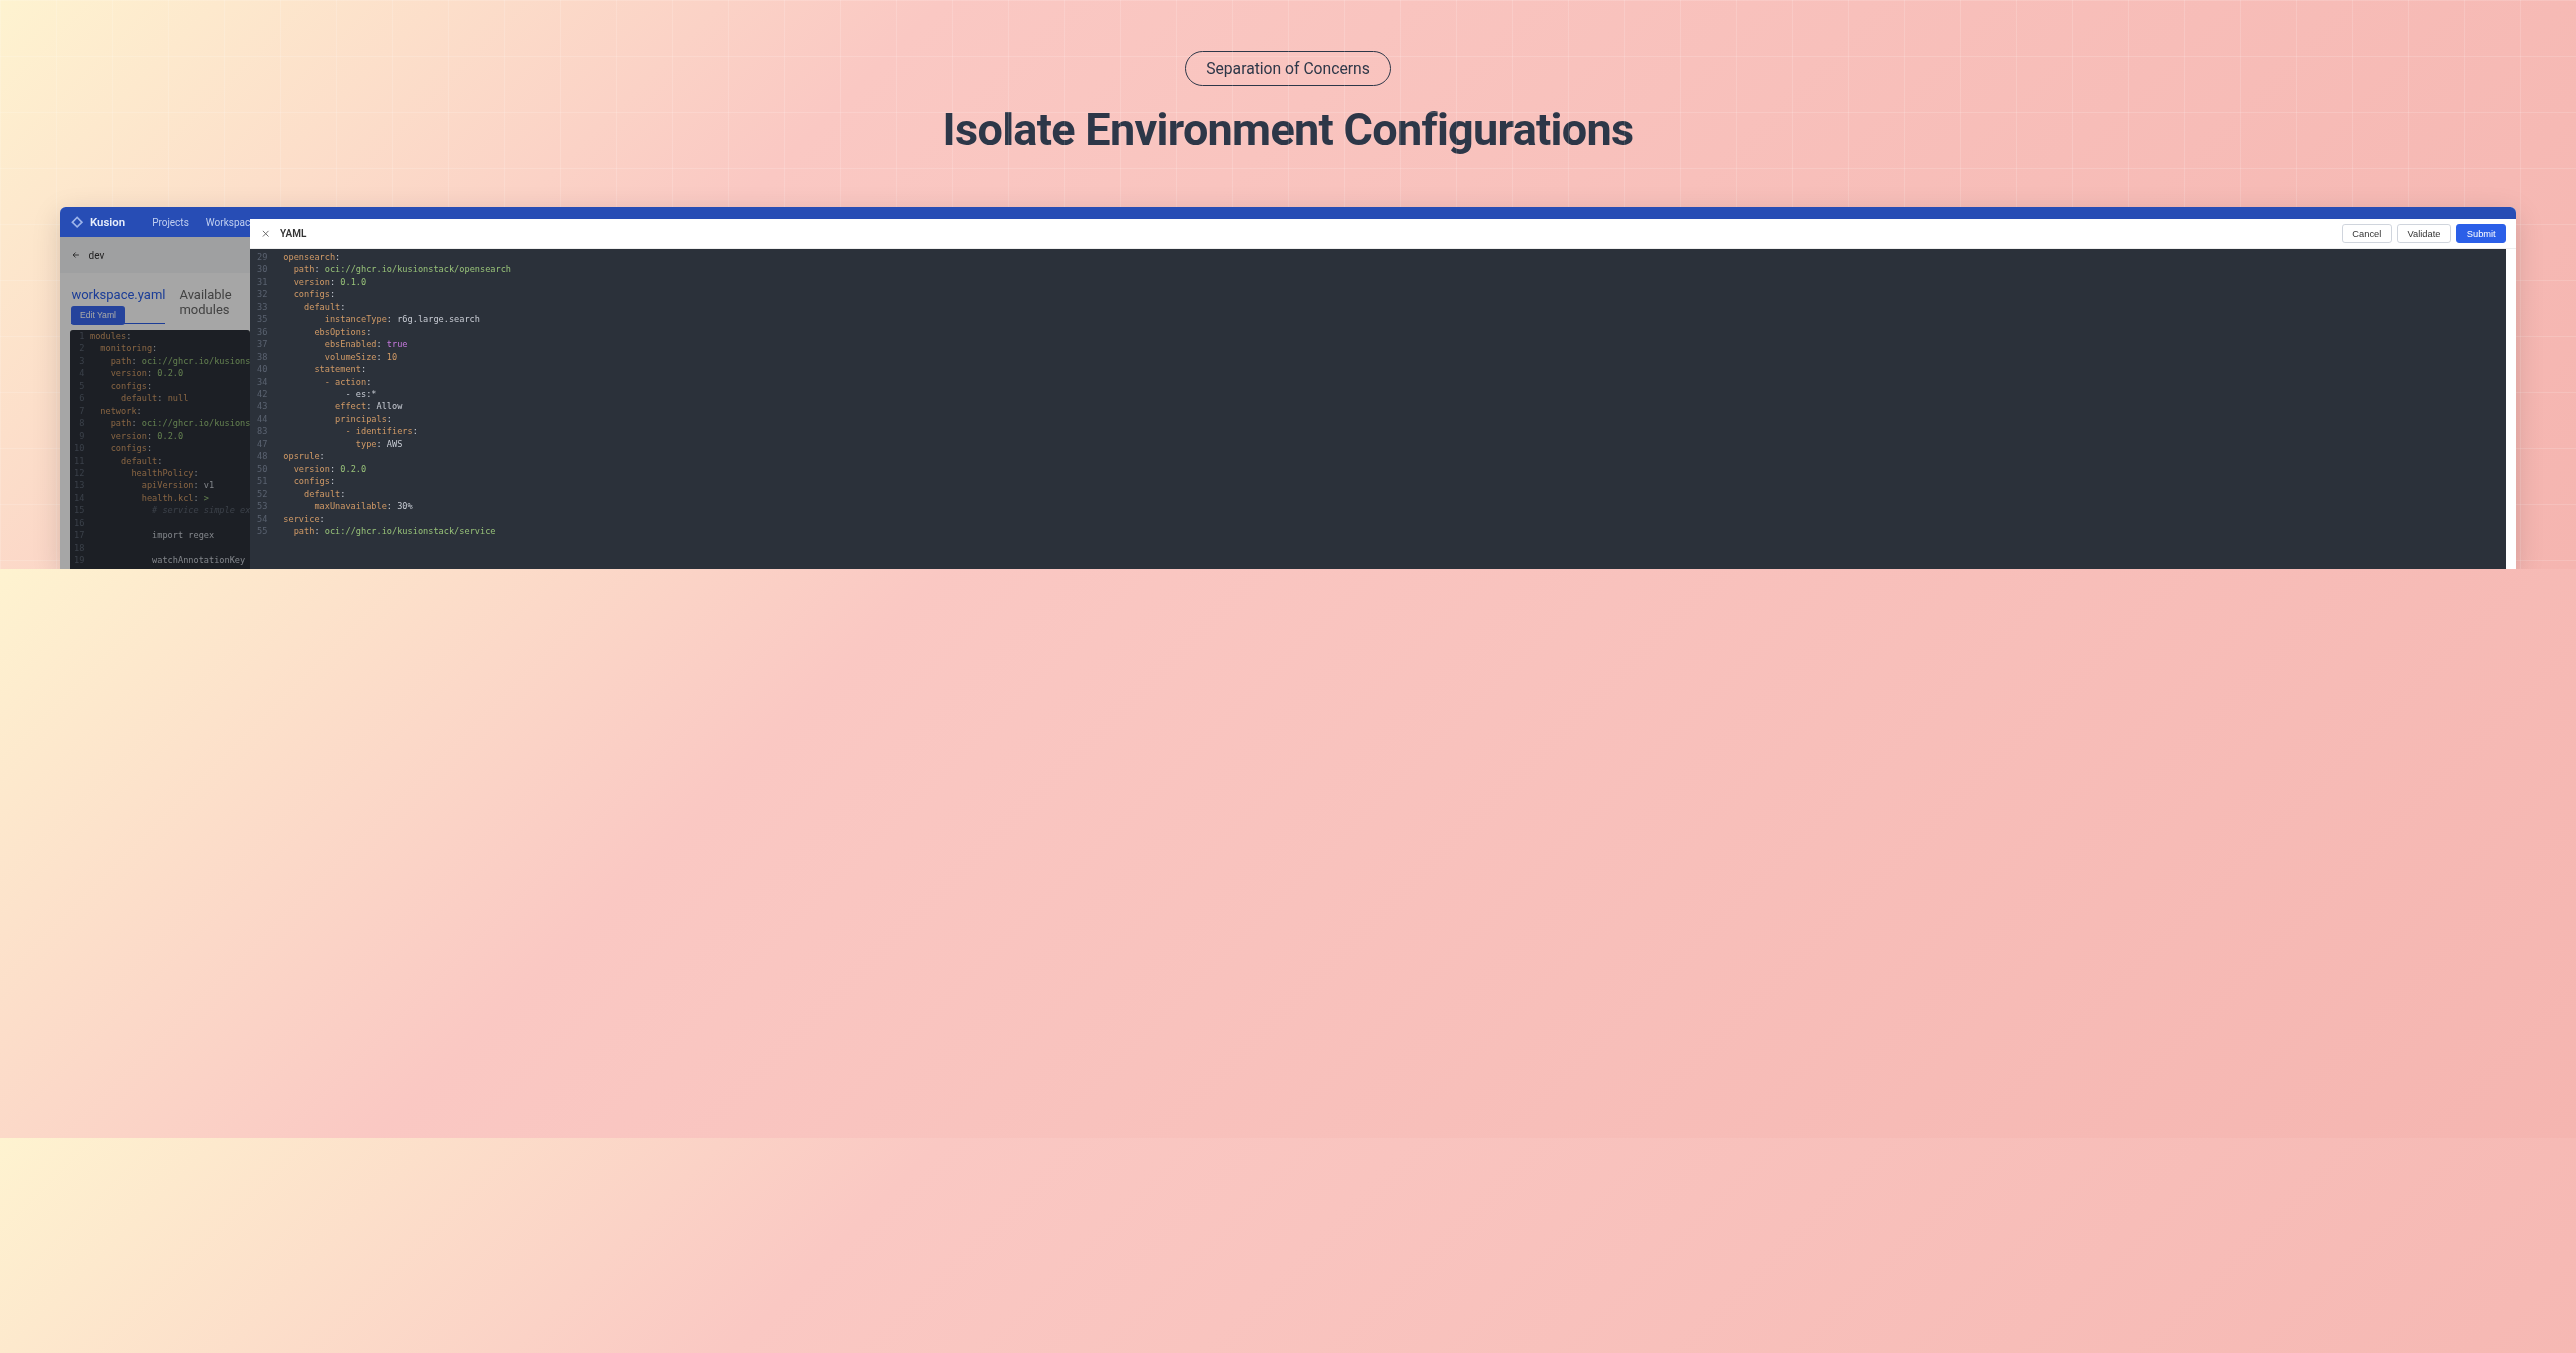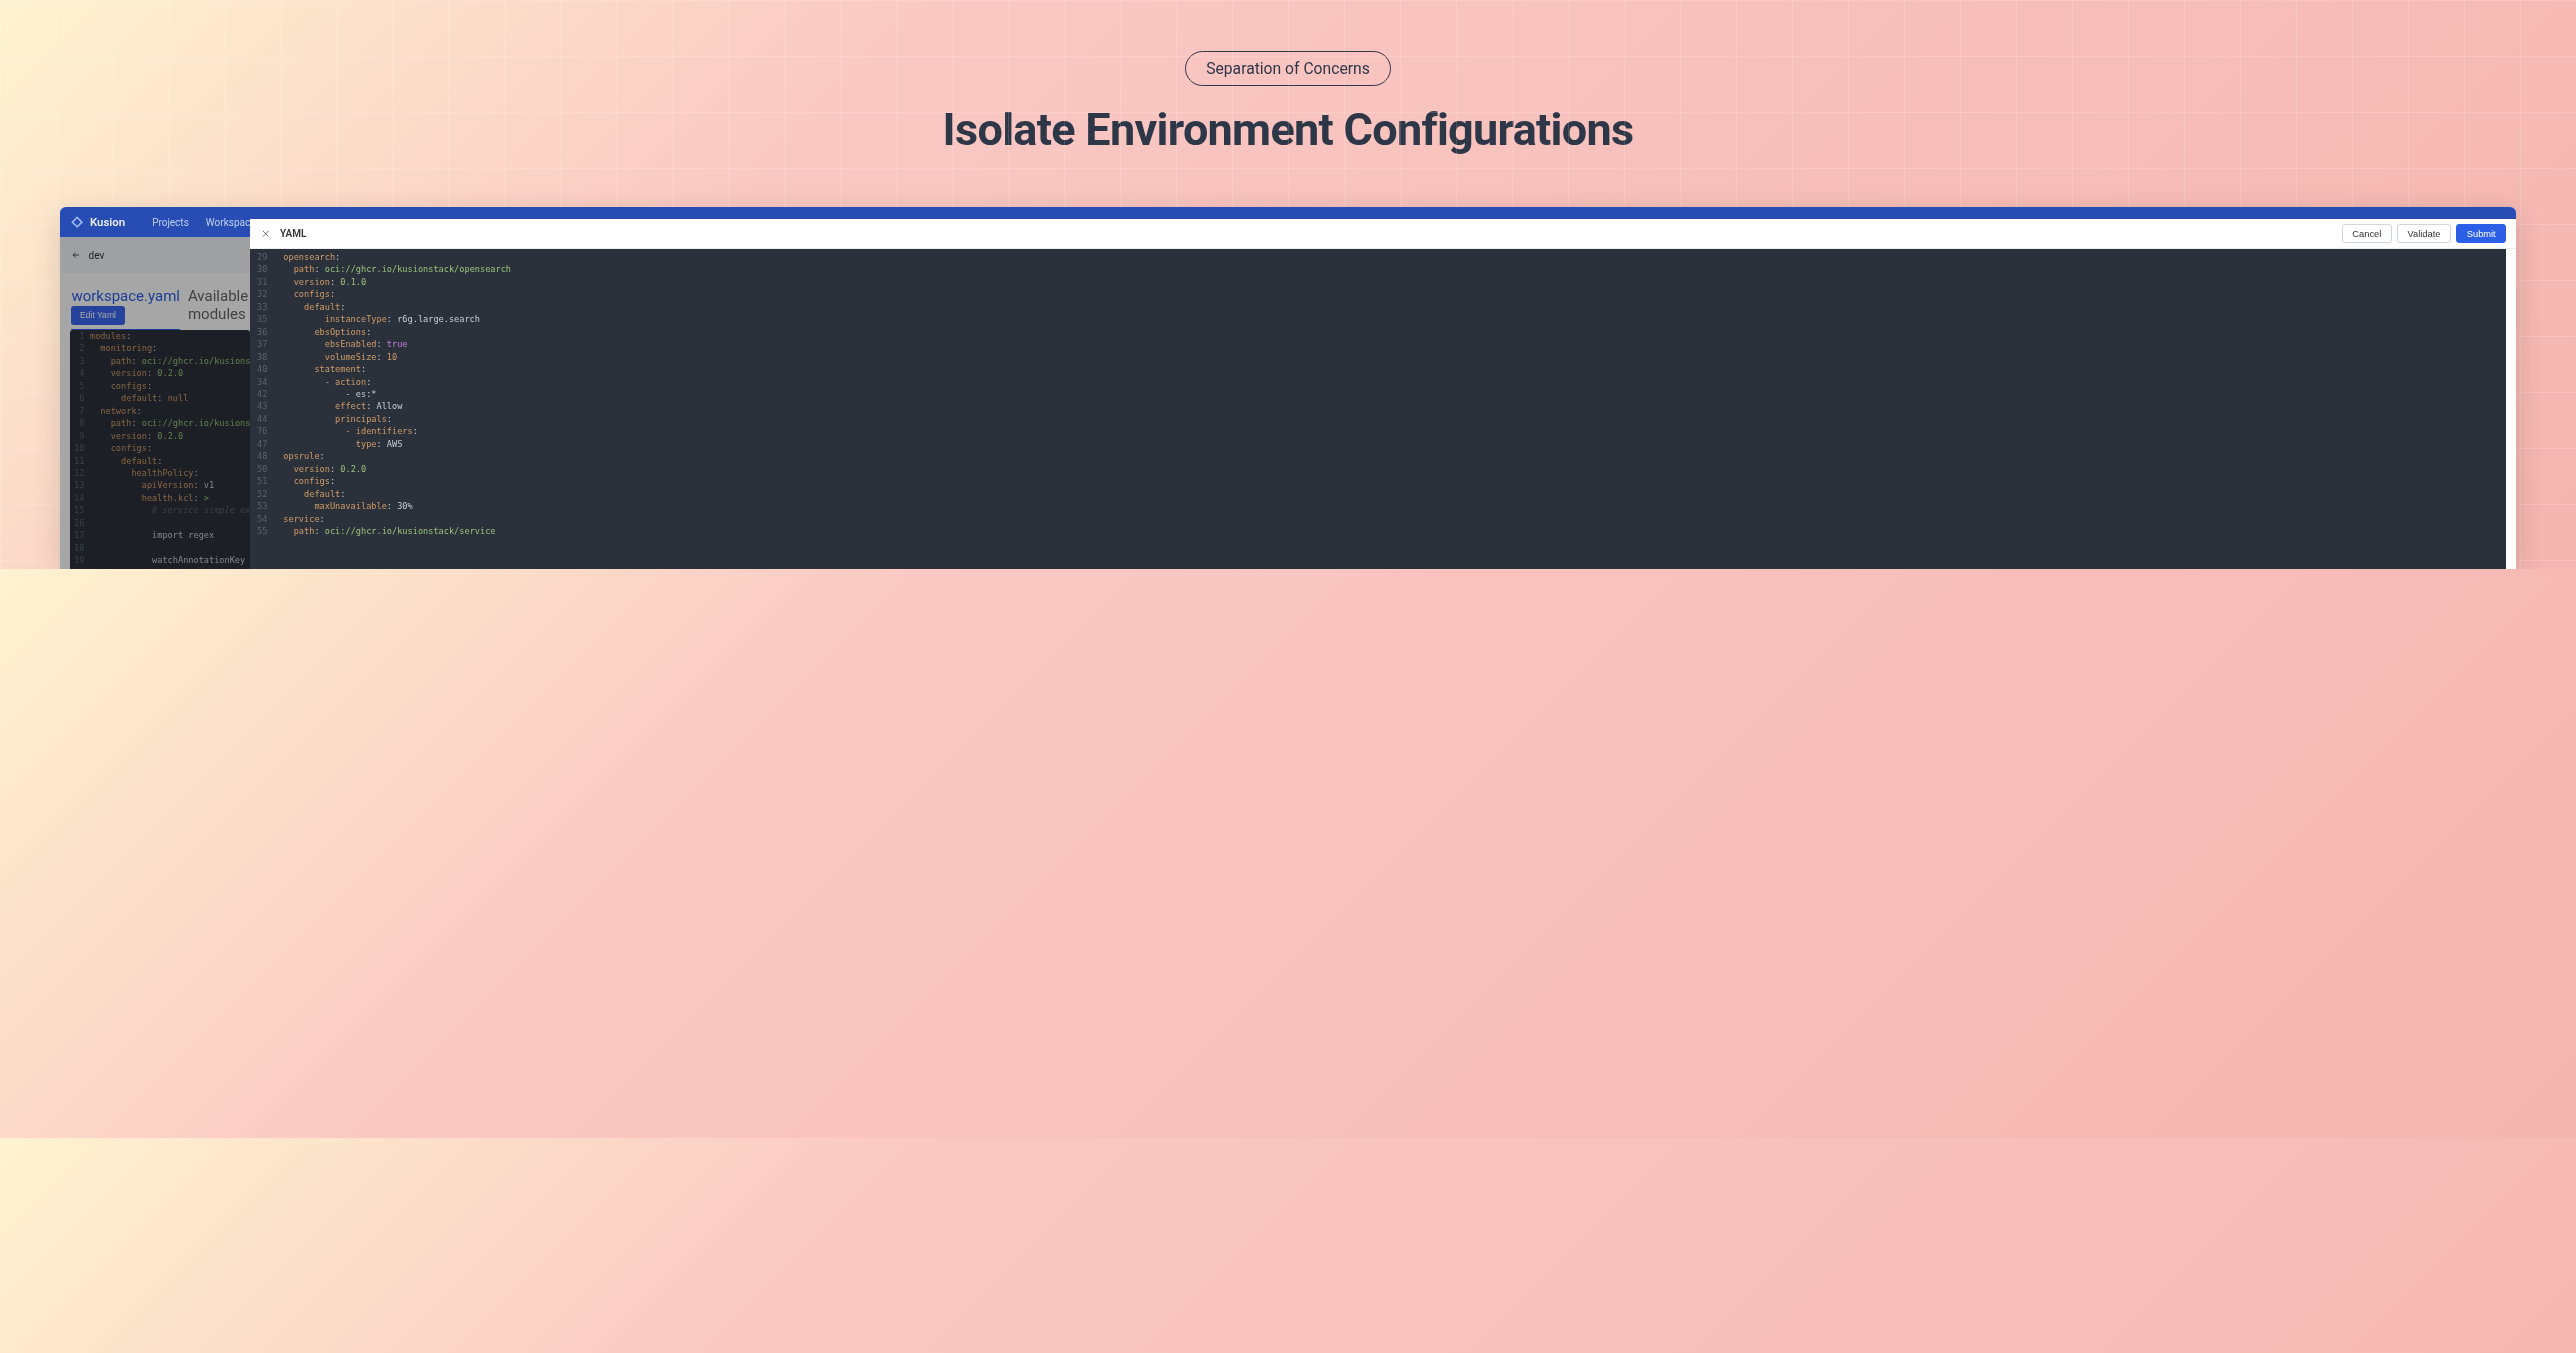--- a/index.html
+++ b/index.html
@@ -94,22 +94,22 @@
   gap: 7.2px;
   font-size: 10px;
   color: #333;
 }
 .tabs-row {
   position: absolute;
   top: 66px; left: 0; width: 190px;
   background: #fff;
   padding: 14.3px 11.4px 0;
   display: flex;
-  gap: 8px;
-  font-size: 15px;
+  gap: 14px;
+  font-size: 13px;
 }
 .tab {
   padding-bottom: 7.2px;
   color: #666;
 }
 .tab.active {
   color: #2b5fe8;
   border-bottom: 1.4px solid #2b5fe8;
 }
 .edit-btn-wrap {
@@ -283,21 +283,21 @@
       <div class="code-line"><span class="gutter">33</span><span class="code-content"><span class="tok-key">      default</span><span>:</span></span></div>
       <div class="code-line"><span class="gutter">35</span><span class="code-content"><span class="tok-key">          instanceType</span><span>: </span><span>r6g.large.search</span></span></div>
       <div class="code-line"><span class="gutter">36</span><span class="code-content"><span class="tok-key">        ebsOptions</span><span>:</span></span></div>
       <div class="code-line"><span class="gutter">37</span><span class="code-content"><span class="tok-key">          ebsEnabled</span><span>: </span><span class="tok-bool">true</span></span></div>
       <div class="code-line"><span class="gutter">38</span><span class="code-content"><span class="tok-key">          volumeSize</span><span>: </span><span class="tok-num">10</span></span></div>
       <div class="code-line"><span class="gutter">40</span><span class="code-content"><span class="tok-key">        statement</span><span>:</span></span></div>
       <div class="code-line"><span class="gutter">34</span><span class="code-content"><span class="tok-key">          - action</span><span>:</span></span></div>
       <div class="code-line"><span class="gutter">42</span><span class="code-content"><span>              - es:*</span></span></div>
       <div class="code-line"><span class="gutter">43</span><span class="code-content"><span class="tok-key">            effect</span><span>: </span><span>Allow</span></span></div>
       <div class="code-line"><span class="gutter">44</span><span class="code-content"><span class="tok-key">            principals</span><span>:</span></span></div>
-      <div class="code-line"><span class="gutter">76</span><span class="code-content"><span class="tok-key">              - identifiers</span><span>:</span></span></div>
+      <div class="code-line"><span class="gutter">83</span><span class="code-content"><span class="tok-key">              - identifiers</span><span>:</span></span></div>
       <div class="code-line"><span class="gutter">47</span><span class="code-content"><span class="tok-key">                type</span><span>: </span><span>AWS</span></span></div>
       <div class="code-line"><span class="gutter">48</span><span class="code-content"><span class="tok-key">  opsrule</span><span>:</span></span></div>
       <div class="code-line"><span class="gutter">50</span><span class="code-content"><span class="tok-key">    version</span><span>: </span><span class="tok-str">0.2.0</span></span></div>
       <div class="code-line"><span class="gutter">51</span><span class="code-content"><span class="tok-key">    configs</span><span>:</span></span></div>
       <div class="code-line"><span class="gutter">52</span><span class="code-content"><span class="tok-key">      default</span><span>:</span></span></div>
       <div class="code-line"><span class="gutter">53</span><span class="code-content"><span class="tok-key">        maxUnavailable</span><span>: </span><span>30%</span></span></div>
       <div class="code-line"><span class="gutter">54</span><span class="code-content"><span class="tok-key">  service</span><span>:</span></span></div>
       <div class="code-line"><span class="gutter">55</span><span class="code-content"><span class="tok-key">    path</span><span>: </span><span class="tok-str">oci://ghcr.io/kusionstack/service</span></span></div>
     </div>
 

